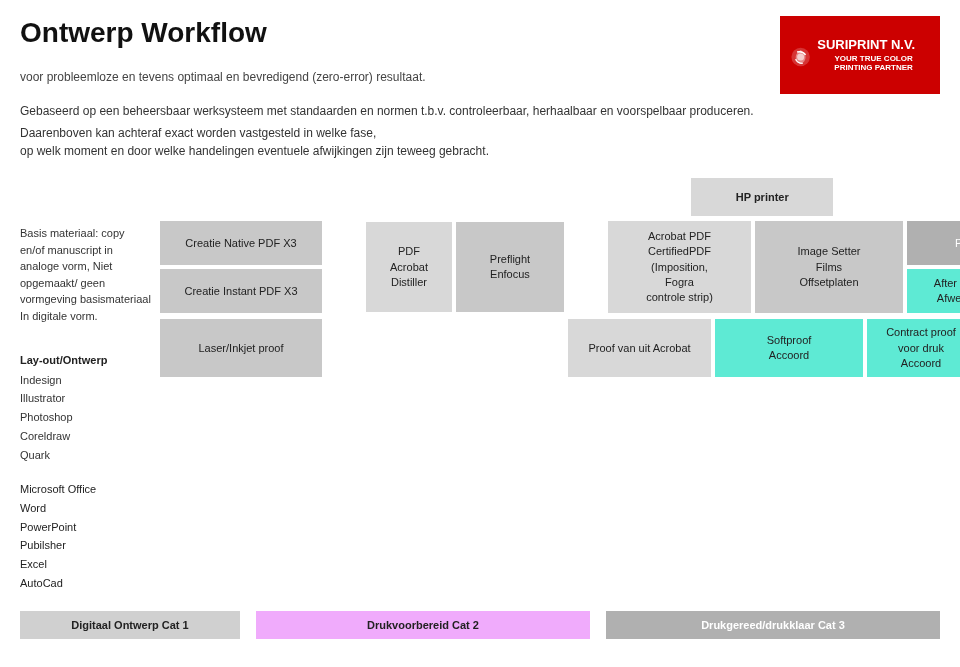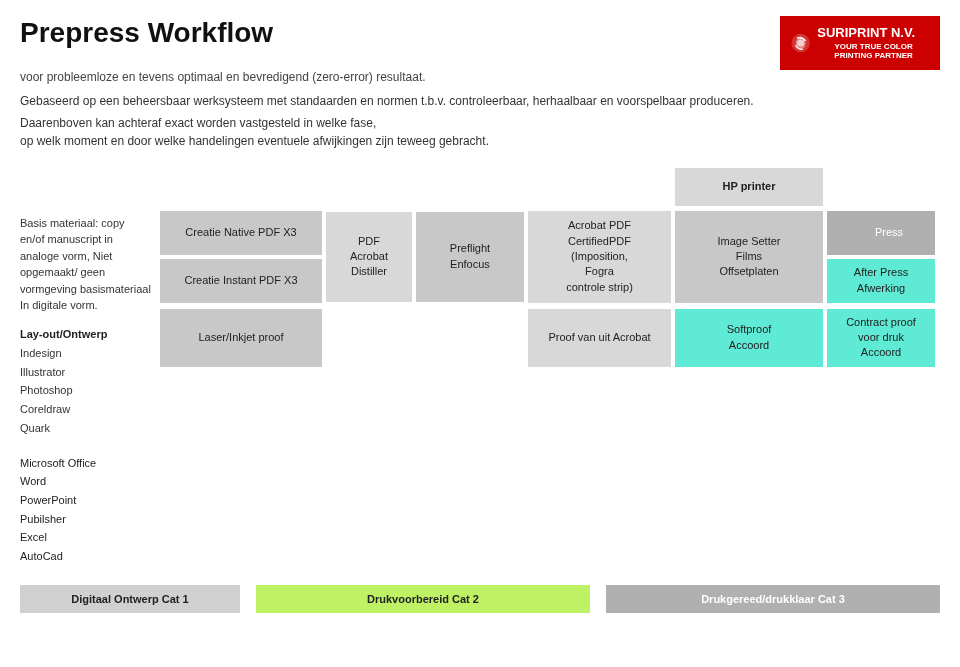--- a/index.html
+++ b/index.html
@@ -36,23 +36,23 @@
       width: 160px;
       display: flex;
       flex-direction: column;
       align-items: center;
     }
     .logo-box {
       background: #c00;
       color: #fff;
       font-size: 18px;
       font-weight: bold;
-      padding: 10px 10px;
-      display: flex;
-      align-items: center;
+      padding: 22px 10px;
+      display: flex;
+      align-items: flex-end;
       gap: 6px;
     }
     .logo-icon {
       width: 30px;
       height: 30px;
     }
     .logo-text { font-size: 13px; font-weight: bold; line-height: 1.1; }
     .logo-tagline { font-size: 8px; color: #fff; text-align: center; margin-top: 2px; }
 
     
@@ -91,21 +91,21 @@
       padding: 6px 8px;
       font-size: 11px;
       line-height: 1.4;
       display: flex;
       align-items: center;
       justify-content: center;
       text-align: center;
       min-height: 38px;
     }
     .bg-gray1 { background: #c8c8c8; }
-    .bg-gray2 { background: #d8d8d8; }
+    .bg-gray2 { background: #d8d8d8; margin-left: 40px; }
     .bg-gray3 { background: #b0b0b0; }
     .bg-light { background: #5eead4; }
 
     
     .cat-row {
       display: flex;
       gap: 4px;
       margin-top: 8px;
     }
     .cat-box {
@@ -118,21 +118,21 @@
       display: flex;
       align-items: center;
       justify-content: center;
     }
   </style>
 </head>
 <body>
 
 <div class="header-area">
   <div class="title-block">
-    <div class="main-title">Prepress Workflow</div>
+    <div class="main-title">Ontwerp Workflow</div>
     <div class="subtitle">voor probleemloze en tevens optimaal en bevredigend (zero-error) resultaat.</div>
   </div>
   <div class="logo-area">
     <div class="logo-box">
       <svg class="logo-icon" viewBox="0 0 30 30">
         <circle cx="15" cy="15" r="13" fill="#fff" opacity="0.2"></circle>
         <path d="M15 5 Q22 10 22 15 Q22 22 15 25 Q8 22 8 15 Q8 10 15 5Z" fill="#fff" opacity="0.4"></path>
         <circle cx="15" cy="15" r="5" fill="#fff" opacity="0.6"></circle>
         <path d="M10 8 Q18 6 22 12" stroke="#fff" stroke-width="2" fill="none"></path>
         <path d="M8 18 Q10 24 18 24" stroke="#fff" stroke-width="2" fill="none"></path>
@@ -159,21 +159,21 @@
     <div style="width:108px;"></div>
     <div style="width:143px;"></div>
     <div class="wb bg-gray2" style="width:148px; font-weight:bold;">HP printer</div>
     <div style="width:108px;"></div>
   </div>
 
   <div style="display:flex; gap:0;">
 
     <div class="col-left" style="width:140px; padding-right:8px;">
       <div class="basis-text" style="font-size:11px; line-height:1.5;">Basis materiaal: copy en/of manuscript in analoge vorm, Niet opgemaakt/ geen vormgeving basismateriaal In digitale vorm.</div>
-      <span class="layout-label" style="font-weight:bold; margin-top:12px; display:block; font-size:11px;">Lay-out/Ontwerp</span>
+      <span class="layout-label" style="font-weight:bold; margin-top:28px; display:block; font-size:11px;">Lay-out/Ontwerp</span>
       <div class="apps-list" style="font-size:11px; line-height:1.7; margin-top:2px;">
         Indesign<br>Illustrator<br>Photoshop<br>Coreldraw<br>Quark
       </div>
       <div style="font-size:11px; line-height:1.7; margin-top:16px;">
         Microsoft Office<br>Word<br>PowerPoint<br>Pubilsher<br>Excel<br>AutoCad
       </div>
     </div>
 
     <div style="flex:1; display:flex; flex-direction:column; gap:4px;">
 
@@ -224,18 +224,18 @@
         <div class="wb bg-light" style="width:108px; min-height:38px; white-space:pre-line;">Contract proof voor druk
 Accoord</div>
       </div>
 
     </div>
   </div>
 
   <div class="cat-row" style="margin-top:10px;">
     <div class="cat-box" style="background:#d0d0d0; max-width:220px;">Digitaal Ontwerp Cat 1</div>
     <div style="width:8px;"></div>
-    <div class="cat-box" style="background:#bef264;">Drukvoorbereid Cat 2</div>
+    <div class="cat-box" style="background:#f0abfc;">Drukvoorbereid Cat 2</div>
     <div style="width:8px;"></div>
     <div class="cat-box" style="background:#b0b0b0; color:#fff;">Drukgereed/drukklaar Cat 3</div>
   </div>
 
 </div>
 
 </body></html>

